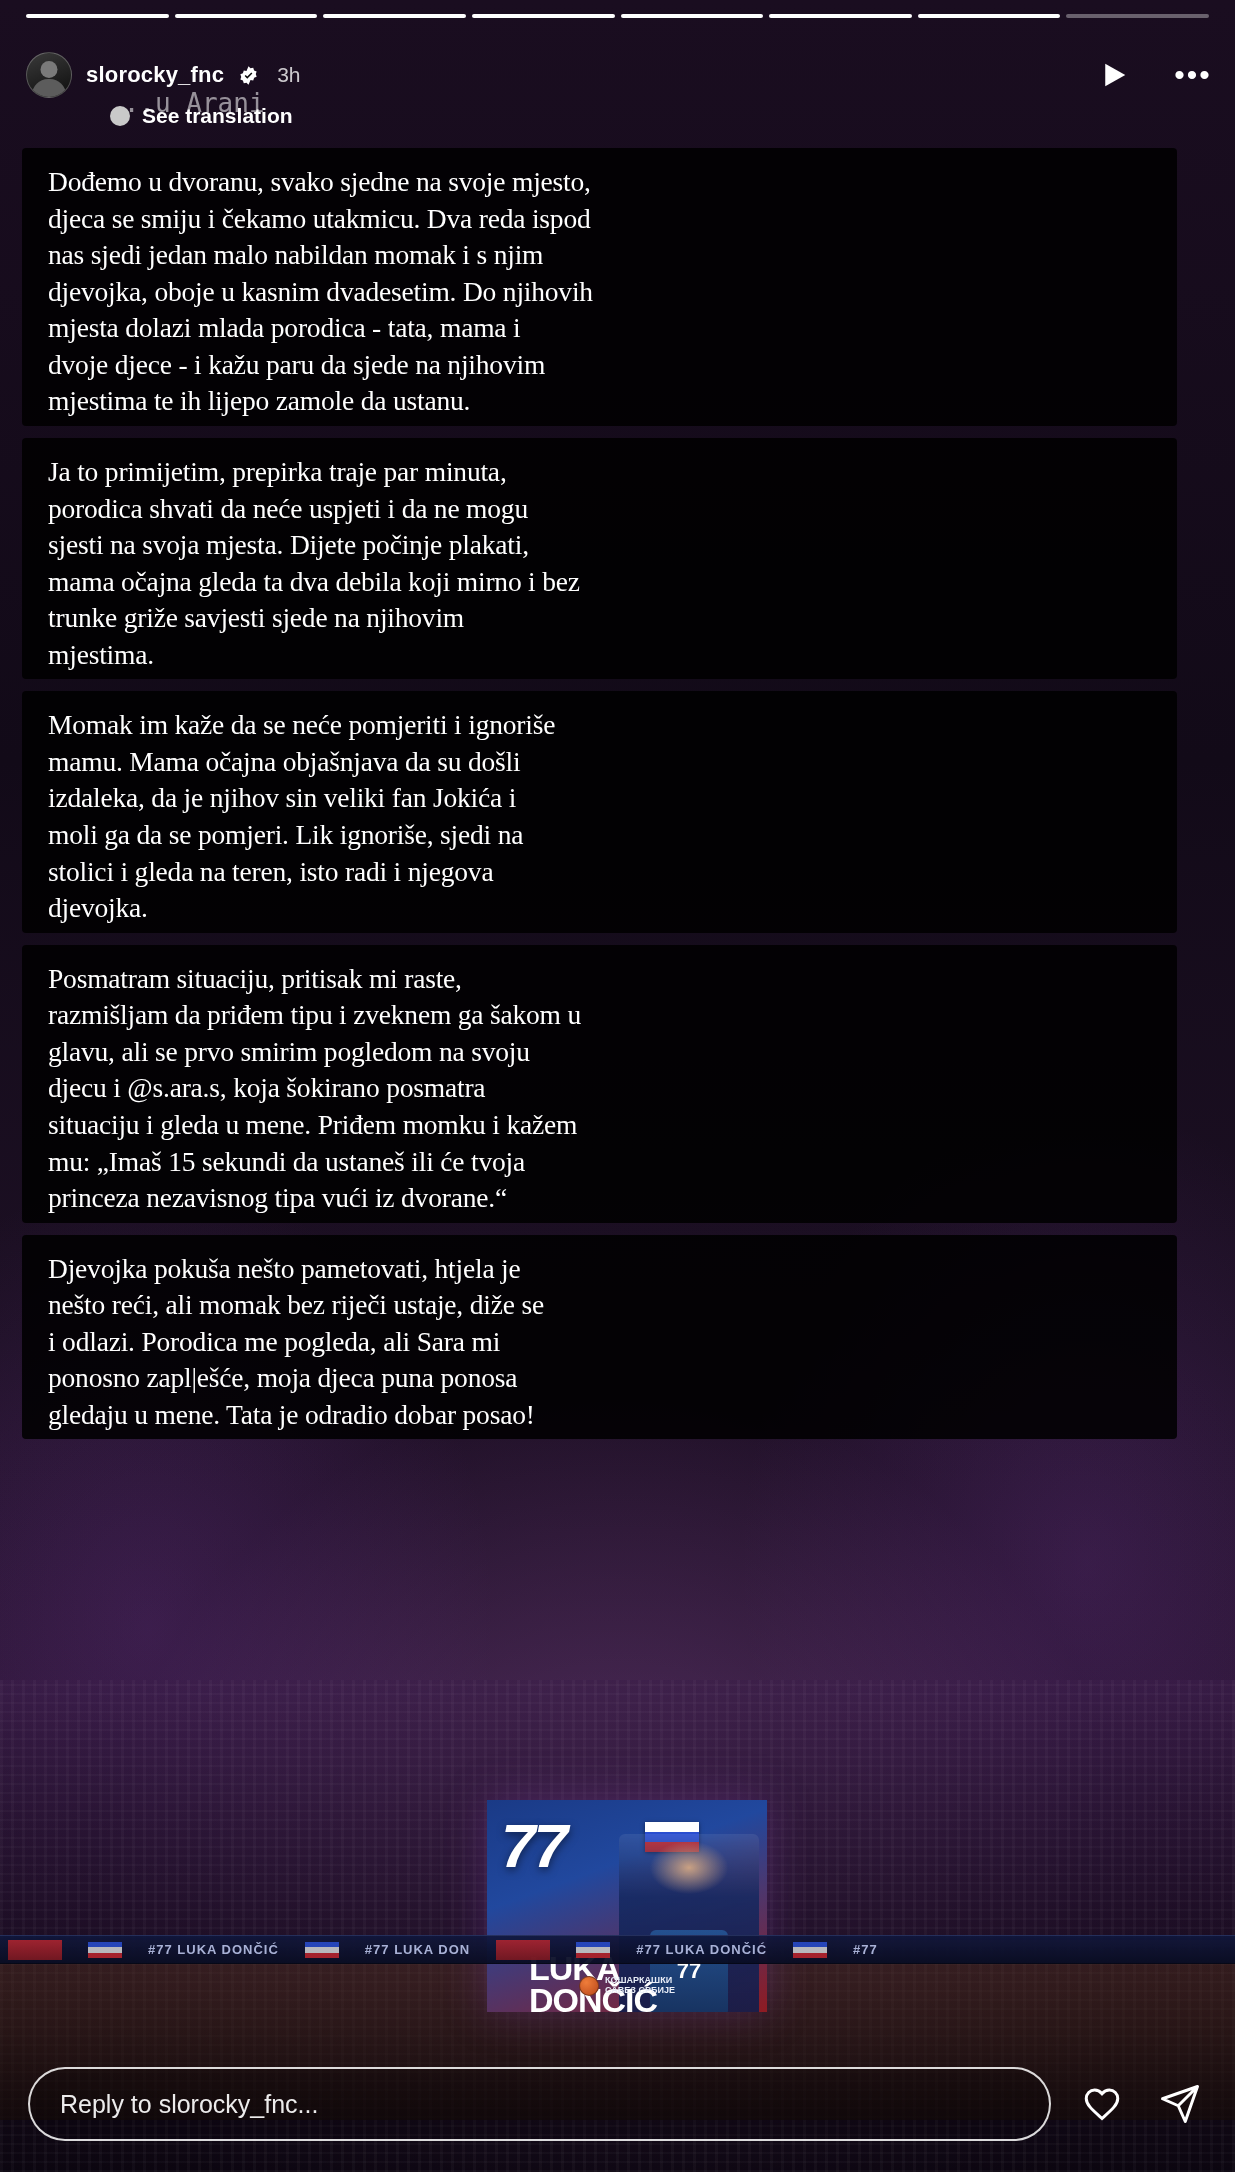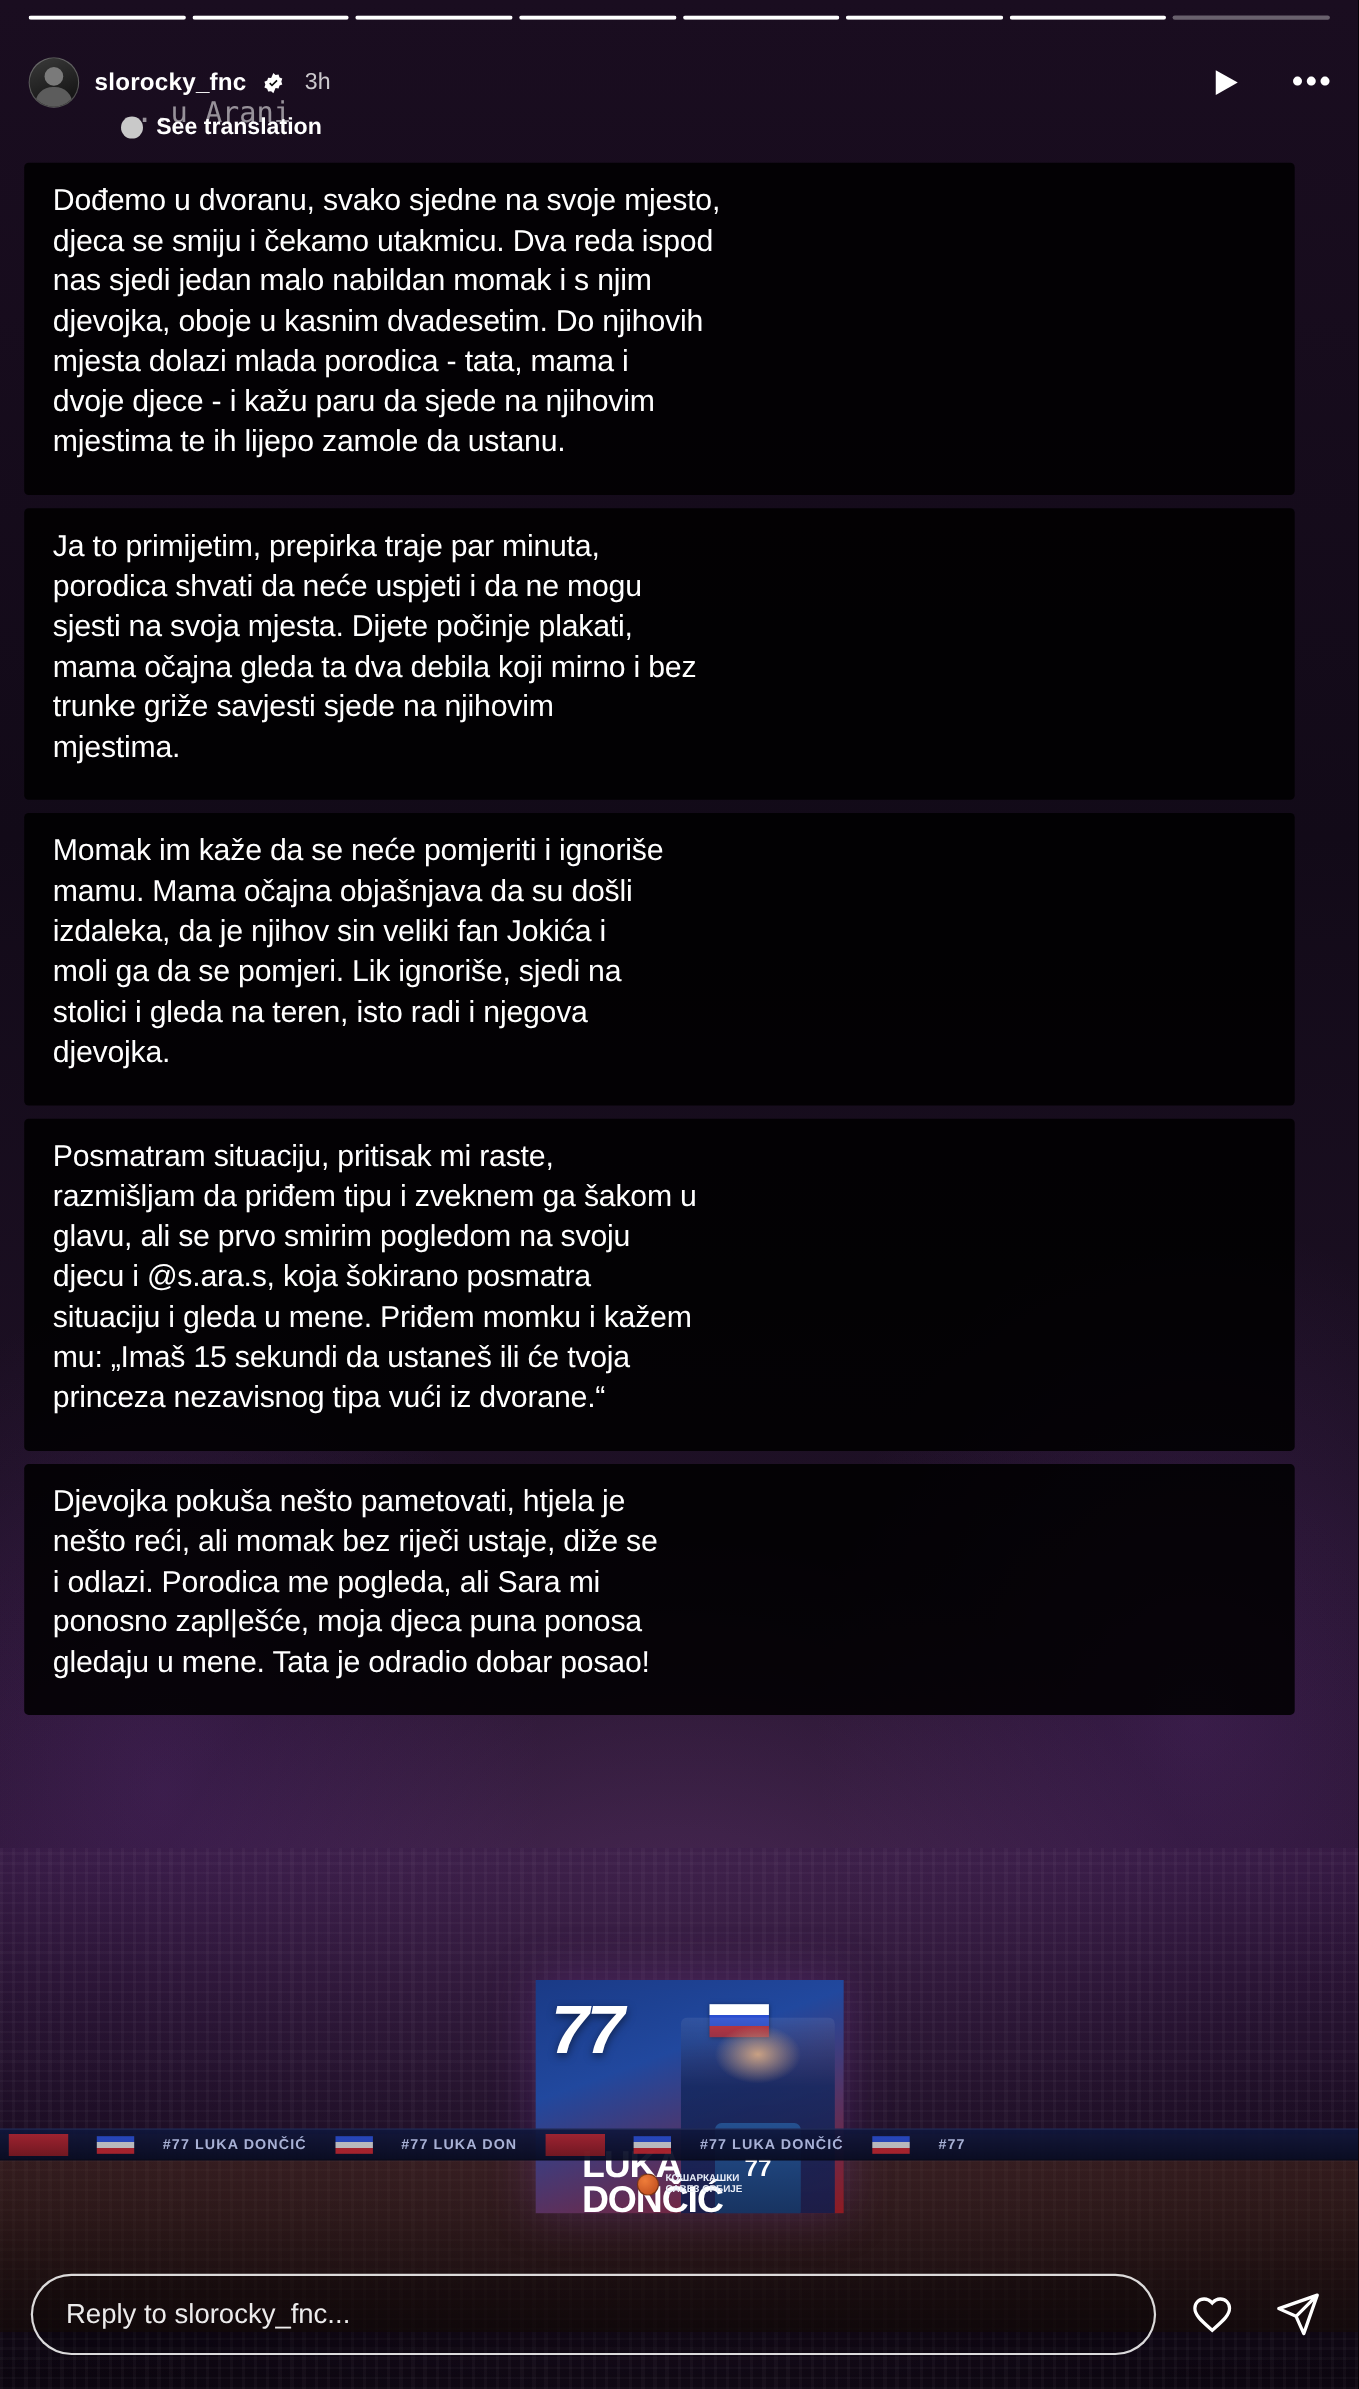--- a/index.html
+++ b/index.html
@@ -221,24 +221,24 @@
   
   .blocks {
     position: absolute;
     top: 148px; left: 22px;
     width: 1155px;
     z-index: 30;
   }
   .tblock {
     background: rgba(0,0,0,0.86);
     border-radius: 4px;
-    padding: 16px 26px 30px 26px;
+    padding: 16px 26px 6px 26px;
     margin-bottom: 12px;
     color: #ffffff;
-    font-family: Liberation Sans, sans-serif;
+    font-family: Liberation Serif, serif;
     font-size: 27.5px;
     line-height: 1.33;
     letter-spacing: -0.2px;
     white-space: pre-wrap;
   }
 
   
   .bottom-bar {
     position: absolute;
     left: 0; right: 0; bottom: 0;

